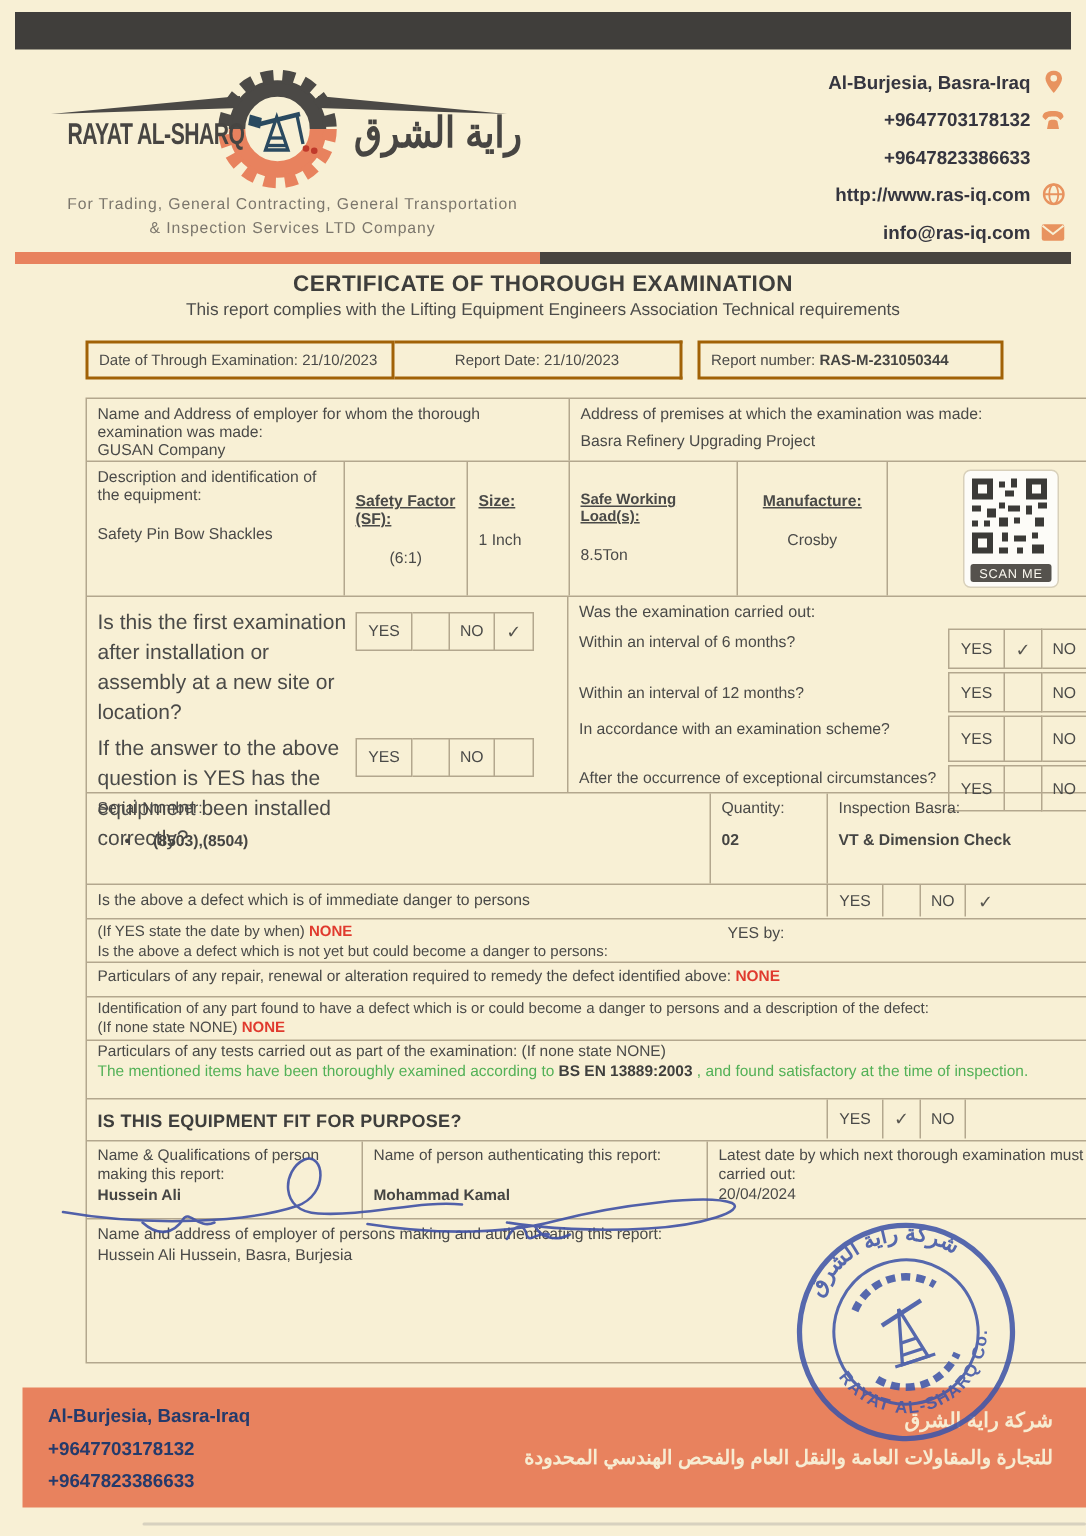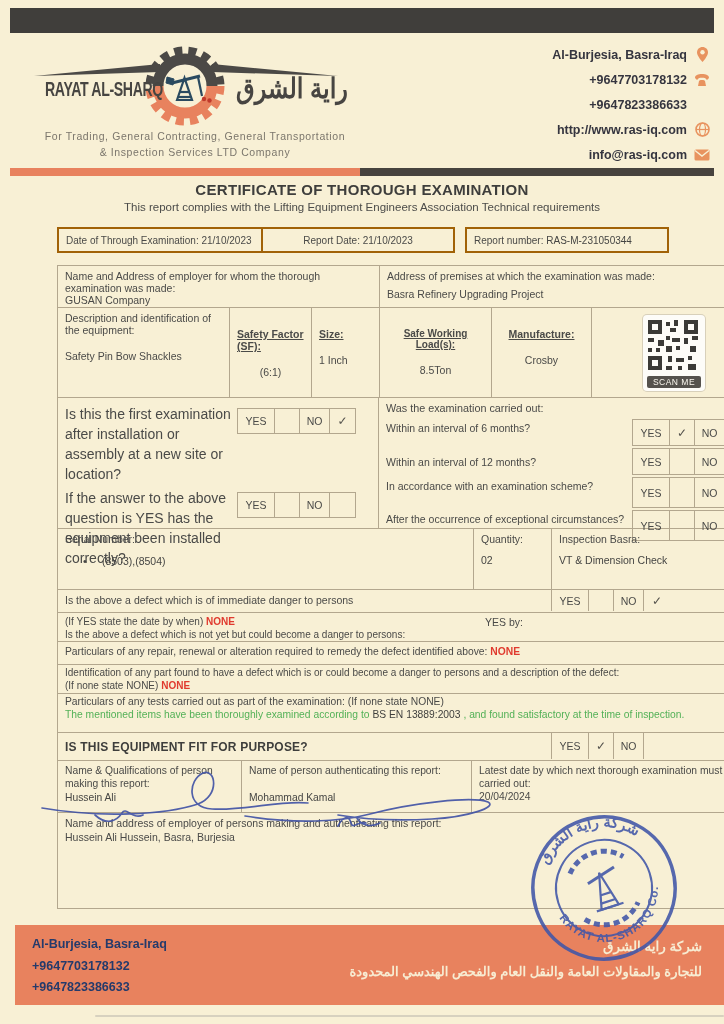--- a/index.html
+++ b/index.html
@@ -28,30 +28,30 @@
   
   .date-row { position:absolute; left:57px; top:227px; width:612px; height:26px; display:flex; font-size:10px; }
   .date-cell { border:2px solid #a16207; height:26px; line-height:24px; padding:0 7px; white-space:nowrap; overflow:hidden; }
   .dc1 { width:206px; } .dc2 { width:192px; border-left:none;text-align:center; } .dc-gap { width:10px; } .dc3 { width:204px; }
   
   .tbl { position:absolute; left:57px; top:265px; width:700px; border:1px solid #b3a78e; font-size:10.5px; }
   .row { display:flex; border-bottom:1px solid #b3a78e; }
   .row:last-child { border-bottom:none; }
   .cell { padding:4px 7px; }
   .cell + .cell { border-left:1px solid #b3a78e; }
-  .bv { font-weight:normal; color:#454543; }
+  .bv { font-weight:bold; color:#454543; }
   .uh { font-weight:bold; text-decoration:underline;margin-top:16px; }
   .red { color:#e03a2e; font-weight:bold; }
   .green { color:#53b157; }
   
   .rowA { height:42px; }
   .rowA .cA1 { width:321px; } .rowA .cA2 { flex:1; }
   
   .rowB { height:90px; }
-  .cB1 { width:171px; } .cB2 { width:82px; } .cB3 { width:68px; } .cB4 { width:112px; text-align:center; }
+  .cB1 { width:171px; } .cB2 { width:82px; } .cB3 { width:68px; } .cB4 { width:112px; }
   .cB5 { width:100px; text-align:center; } .cB6 { flex:1; display:flex; align-items:center; justify-content:center; padding:3px; }
   .eq-val { margin-top:14px; }
   .qr-box { width:62px; background:#fdfcf8; border-radius:4px; padding:3px 3px 0 3px; box-shadow:0 0 0 1px #d8d0ba; }
   .qr-label { background:#55524d; color:#fbf8ef; font-size:8.5px; text-align:center; border-radius:2px; margin:2px 1px 3px 1px; padding:1px 0; letter-spacing:.5px; }
   
   .rowC { height:131px; }
   .cC1 { width:321px; padding:6px 4px 0 7px; }
   .cC2 { flex:1; padding:4px 5px 0 7px; }
   .qblock { display:flex; align-items:flex-start; margin-bottom:4px; }
   .qblock .q-text { flex:1; font-size:14px; line-height:20px; padding-right:4px; }

